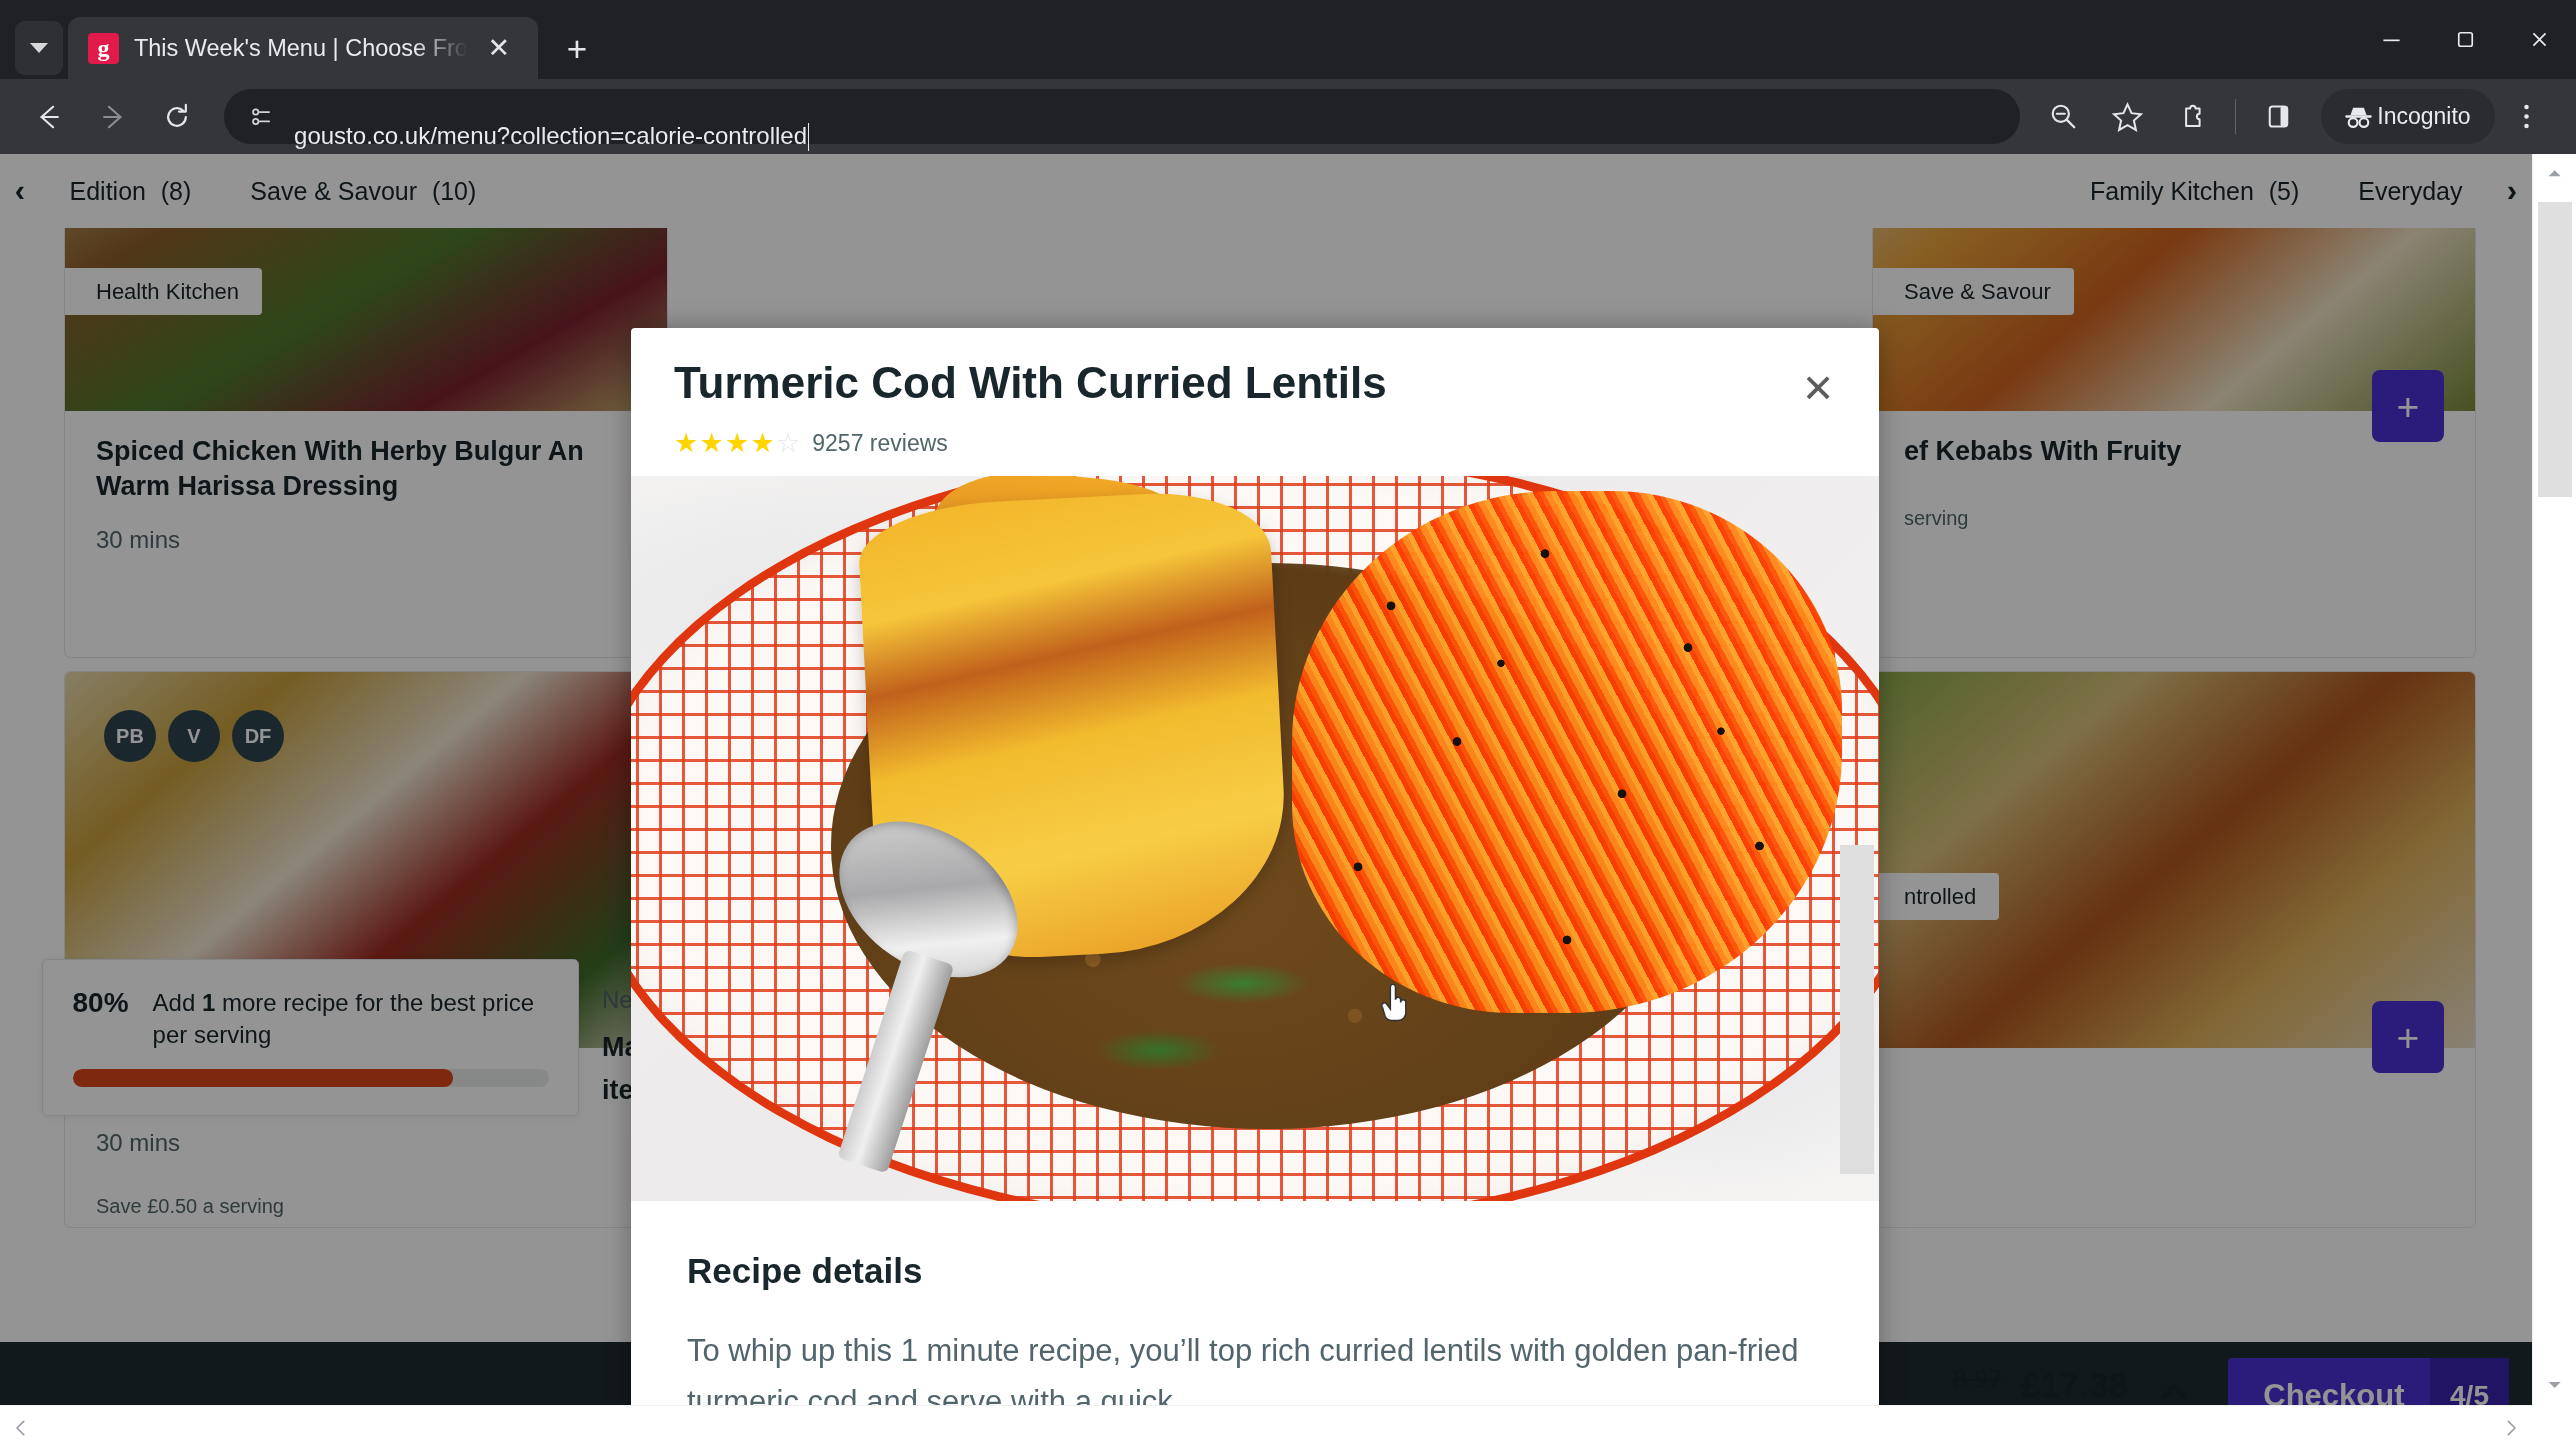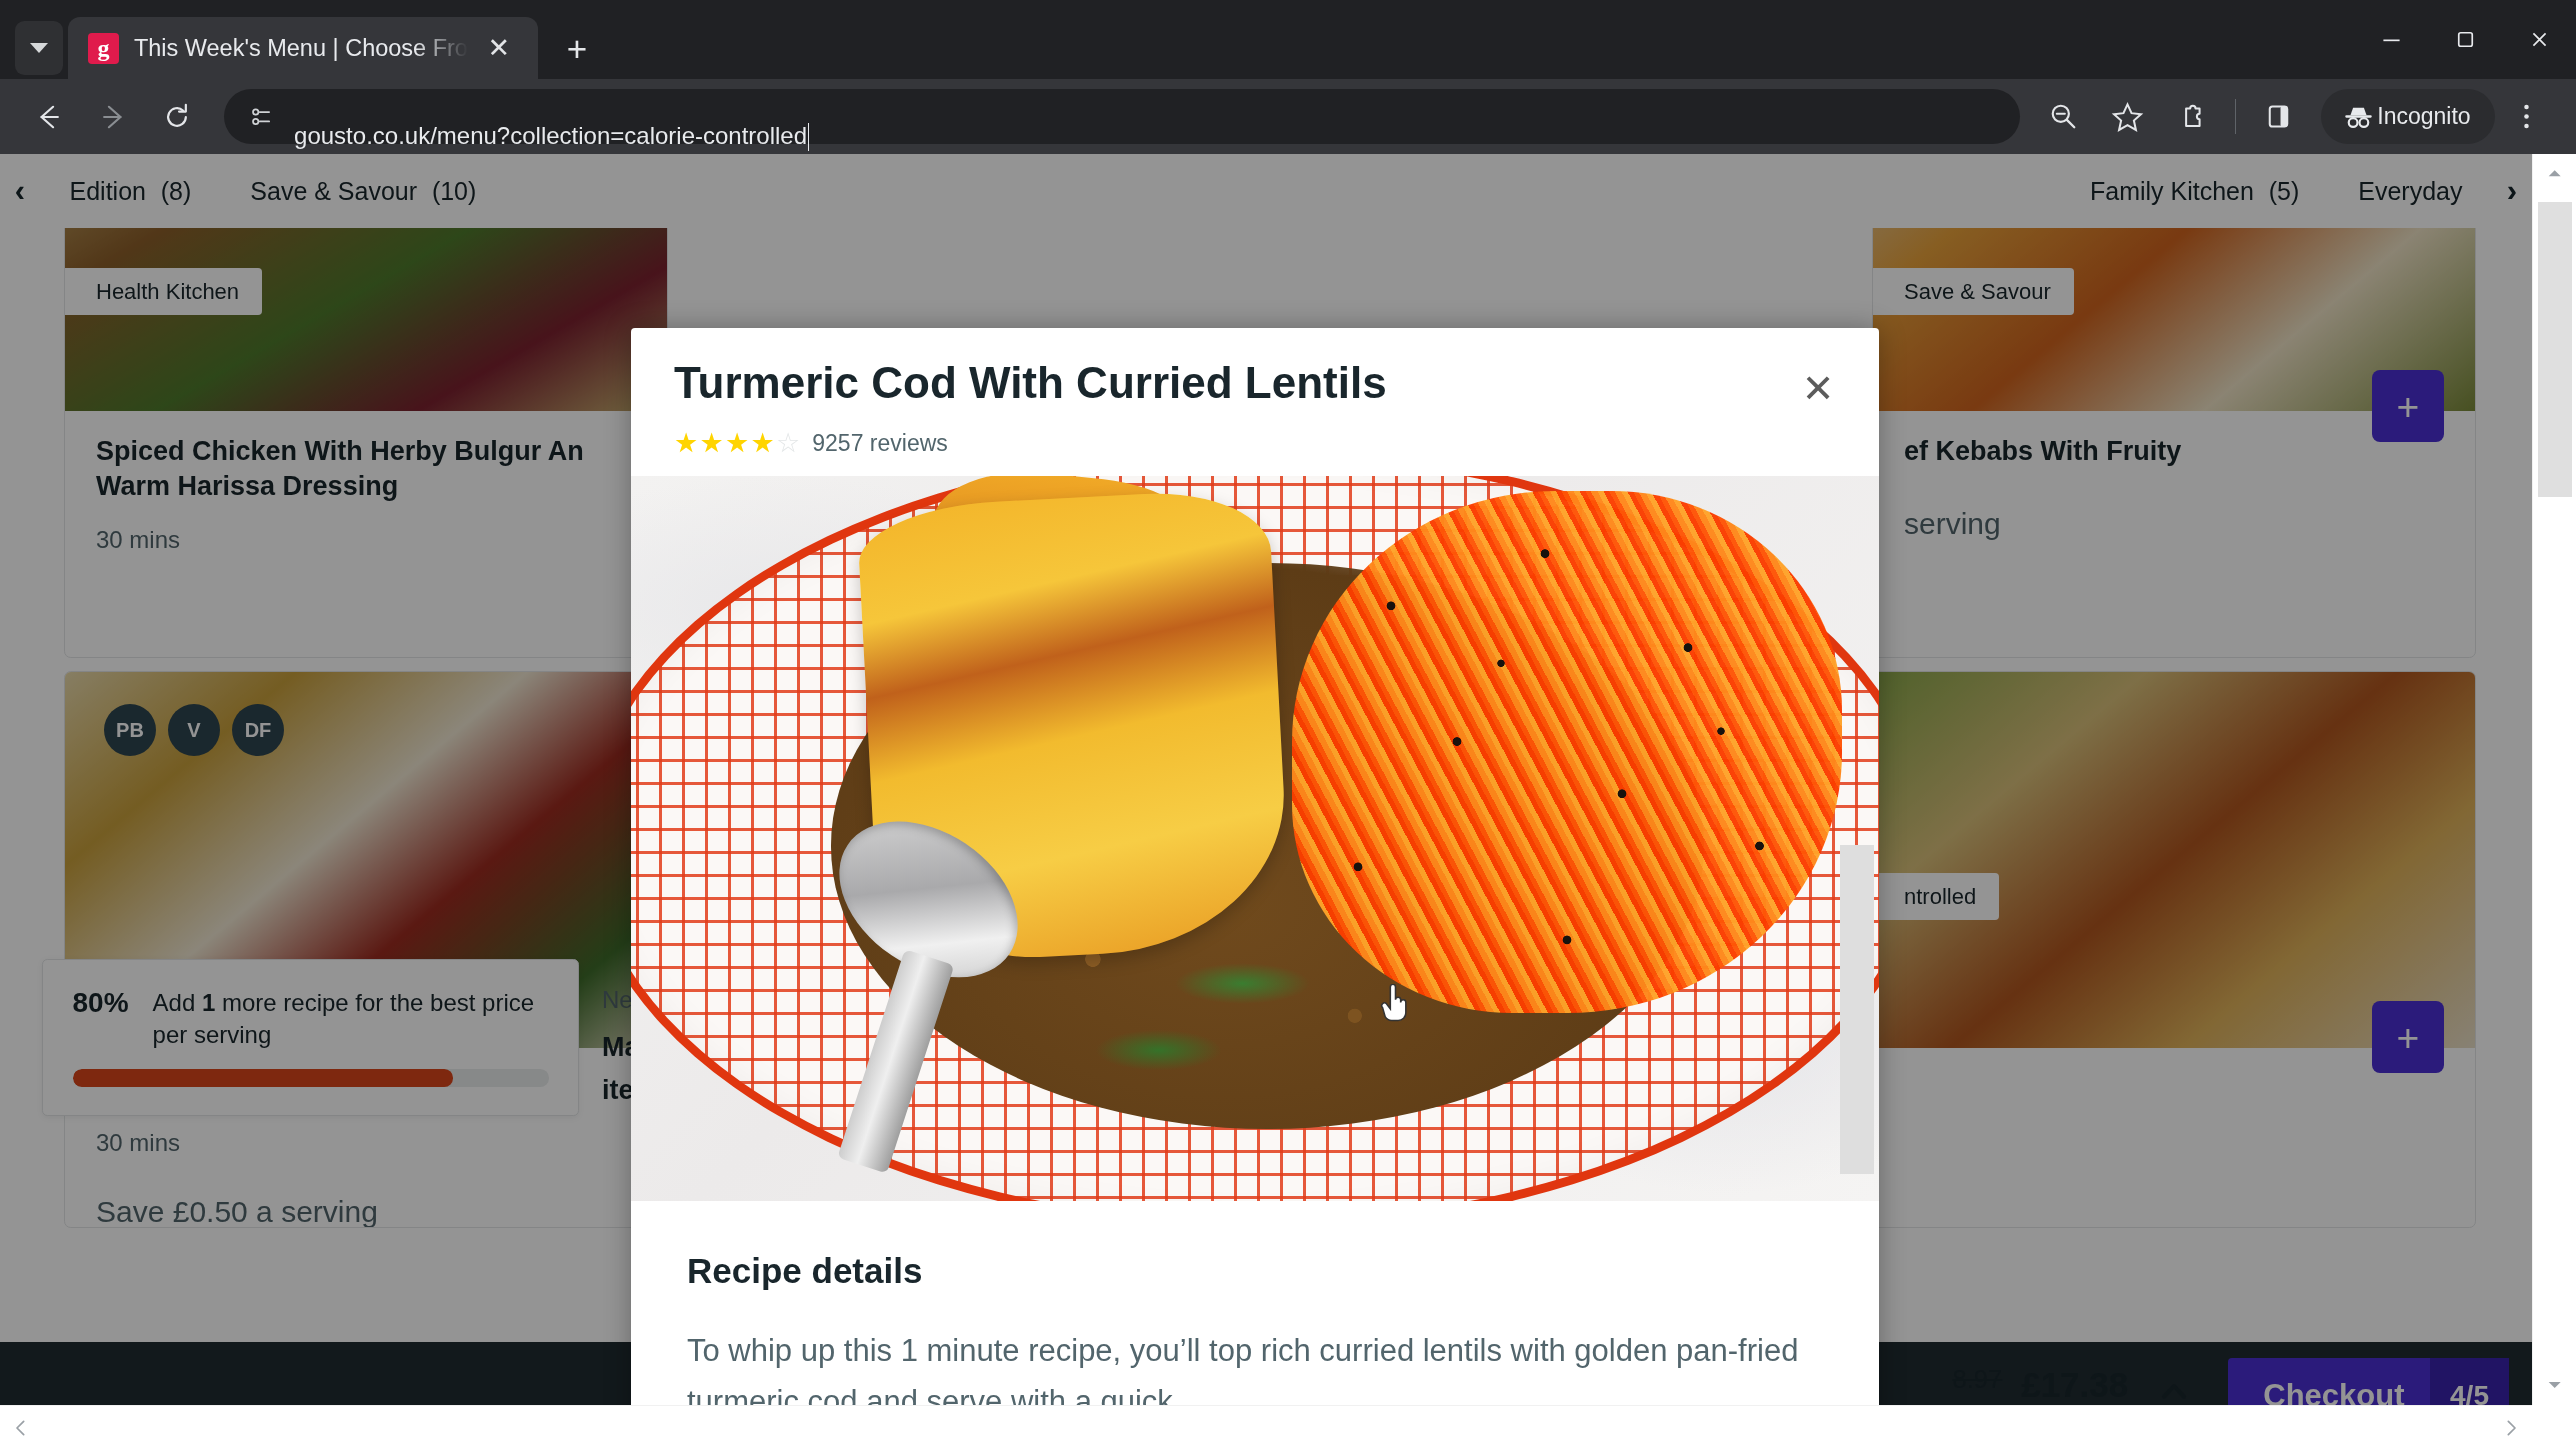--- a/index.html
+++ b/index.html
@@ -90,21 +90,21 @@
   }
   .rcard .photo { position:absolute; left:0; top:0; width:100%; height:309px; }
   .rcard .body { position:absolute; left:0; top:309px; right:0; padding: 23px 31px; }
   .tagpill {
     position:absolute; left:0; top:166px; background:#fff;
     padding: 10.7px 23px 10.7px 31px; font-size:22px; color:#19262c;
     border-radius: 0 4px 4px 0; z-index:3;
   }
   .rtitle { font-size:27px; font-weight:bold; color:#19262c; line-height:1.28; }
   .rmeta { font-size:24px; color:#52656c; margin-top:23px; }
-  .rsave { font-size:30px; color:#52656c; margin-top:38px; }
+  .rsave { font-size:20px; color:#52656c; margin-top:38px; }
   .addbtn {
     position:absolute; right:31px; top:268px; width:72px; height:72px;
     background:#4a2fd4; border-radius:8px; color:#fff;
     display:flex; align-items:center; justify-content:center; font-size:39px; font-weight:300; line-height:1; z-index:4;
   }
   .badges { position:absolute; left:39px; top:480px; display:flex; gap:12px; z-index:3; }
   .badge {
     width:52px;height:52px;border-radius:50%;background:#2d4550;color:#fff;
     display:flex;align-items:center;justify-content:center;font-size:20px;font-weight:bold;
   }
@@ -425,21 +425,21 @@
         <div class="photo" style="background:linear-gradient(150deg,#d9c27f 0%,#8d5f2a 28%,#4f7a2c 55%,#7c2230 78%,#c9b672 100%);"></div>
         <div class="tagpill">Health Kitchen</div>
         <div class="body">
           <div class="rtitle">Spiced Chicken With Herby Bulgur An<br>Warm Harissa Dressing</div>
           <div class="rmeta">30 mins</div>
         </div>
       </div>
 
       <div class="rcard" style="left:64px; top:443px; width:604px; height:557px;">
         <div class="photo" style="height:376px; background:linear-gradient(140deg,#e8d9ab 0%,#c9a03c 22%,#f0e7d2 44%,#9c2b20 62%,#3e6b2a 84%,#e6dcc6 100%);"></div>
-        <div class="badges" style="top:32px;left:39px;">
+        <div class="badges" style="top:38px;left:39px;">
           <div class="badge">PB</div>
           <div class="badge">V</div>
           <div class="badge">DF</div>
         </div>
         <div class="body" style="top:376px;">
           <div class="rtitle">Potato Tortilla Pockets</div>
           <div class="rmeta">30 mins</div>
           <div class="rsave">Save £0.50 a serving</div>
         </div>
       </div>

